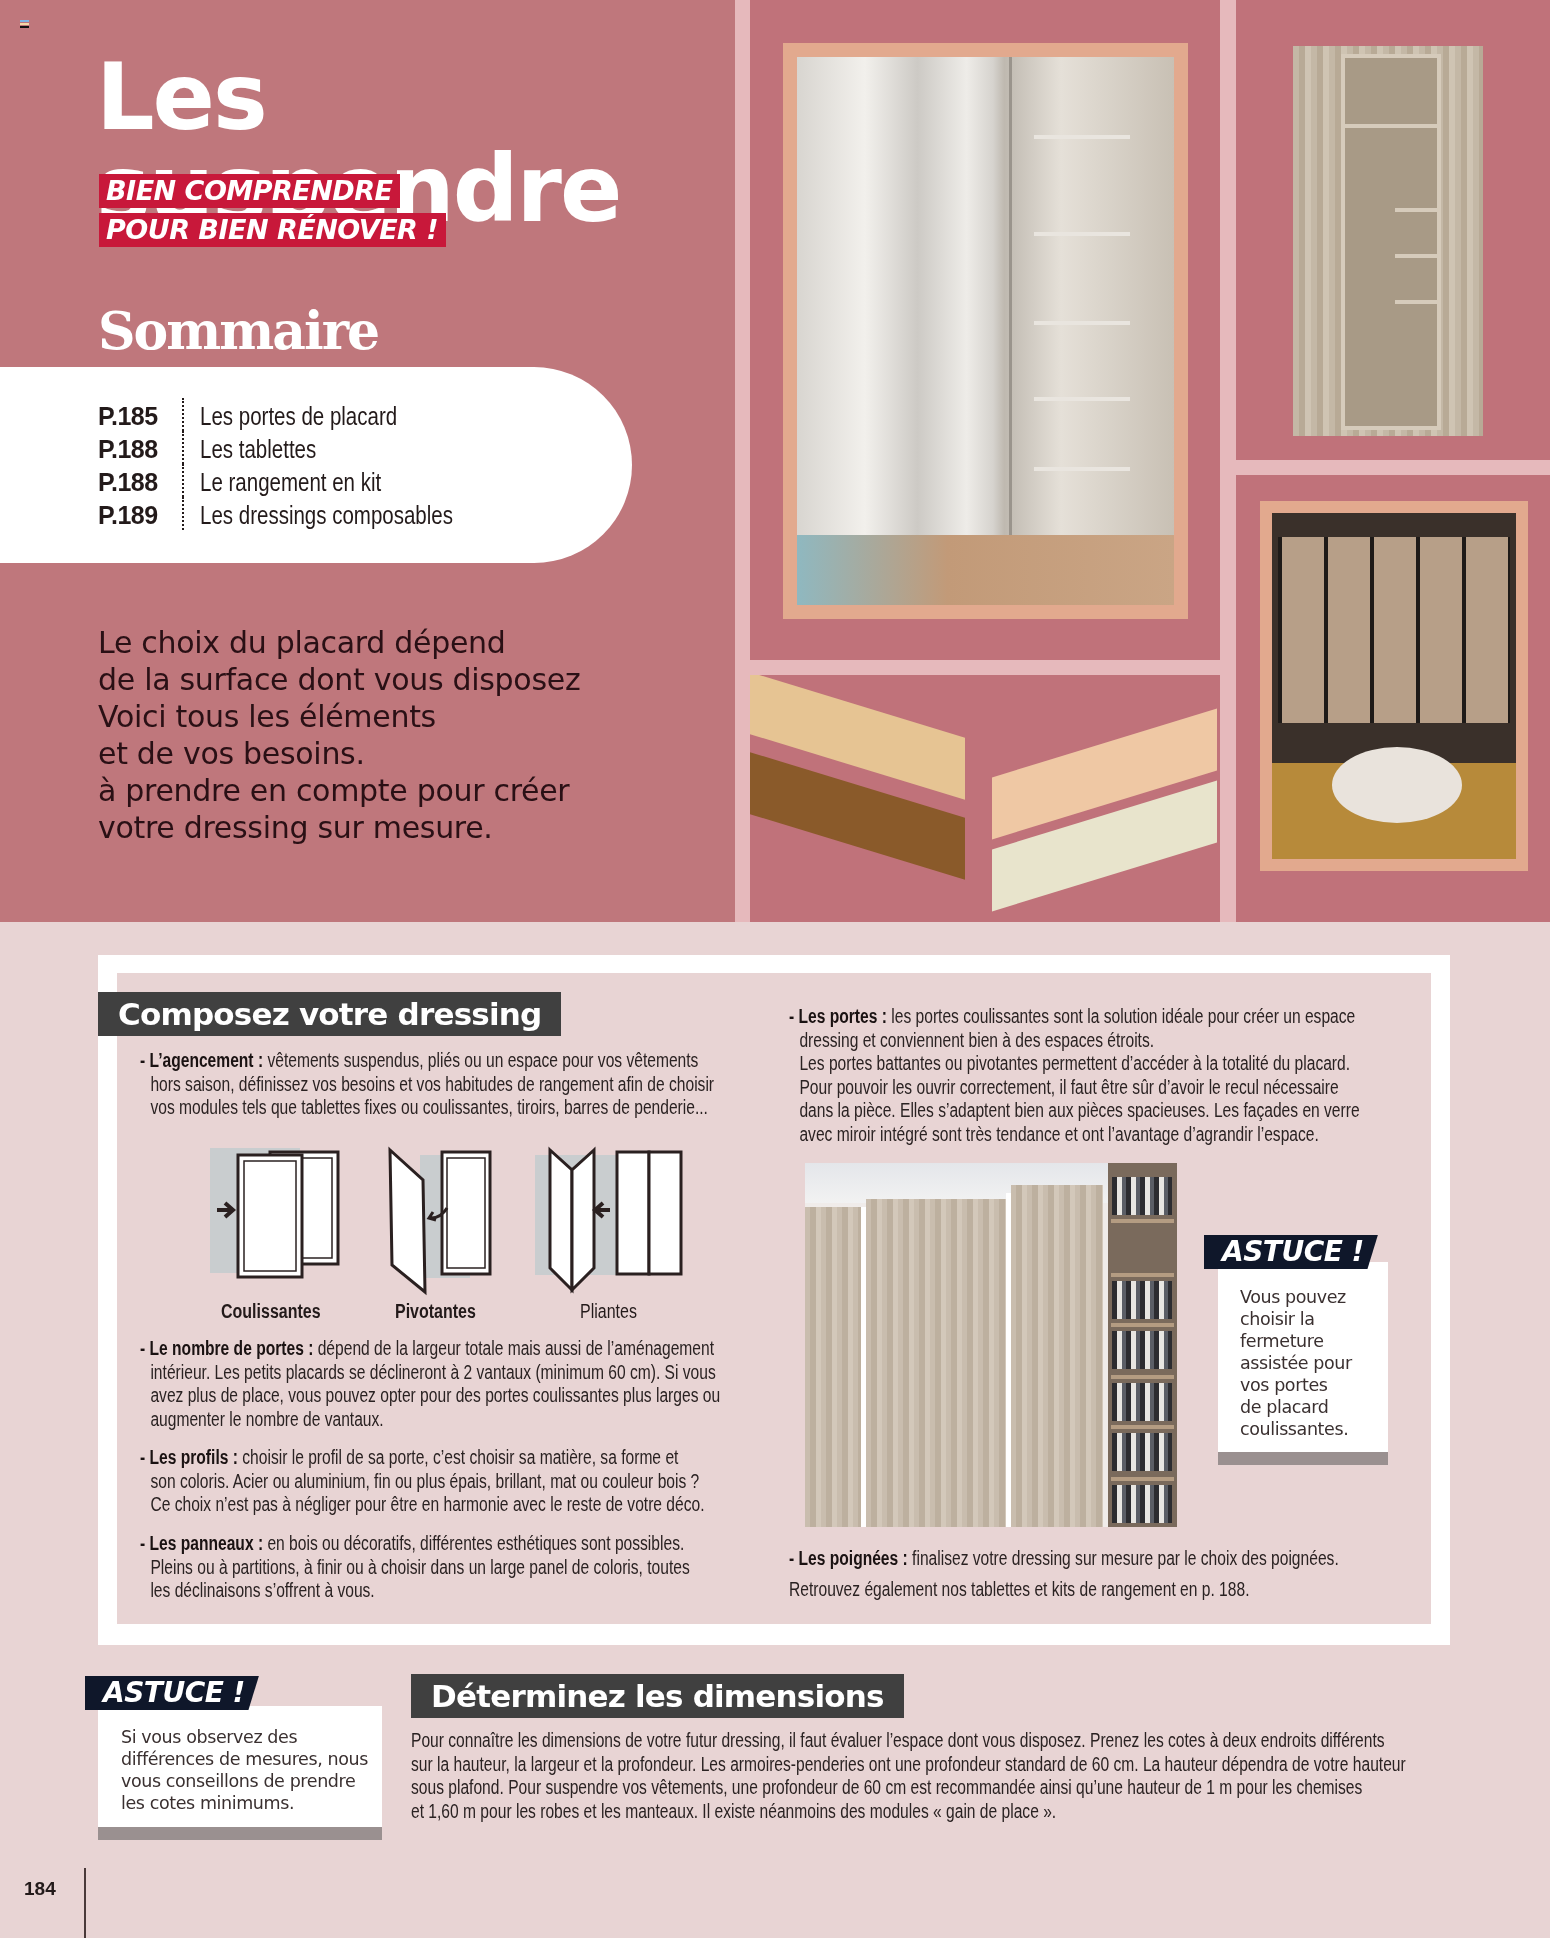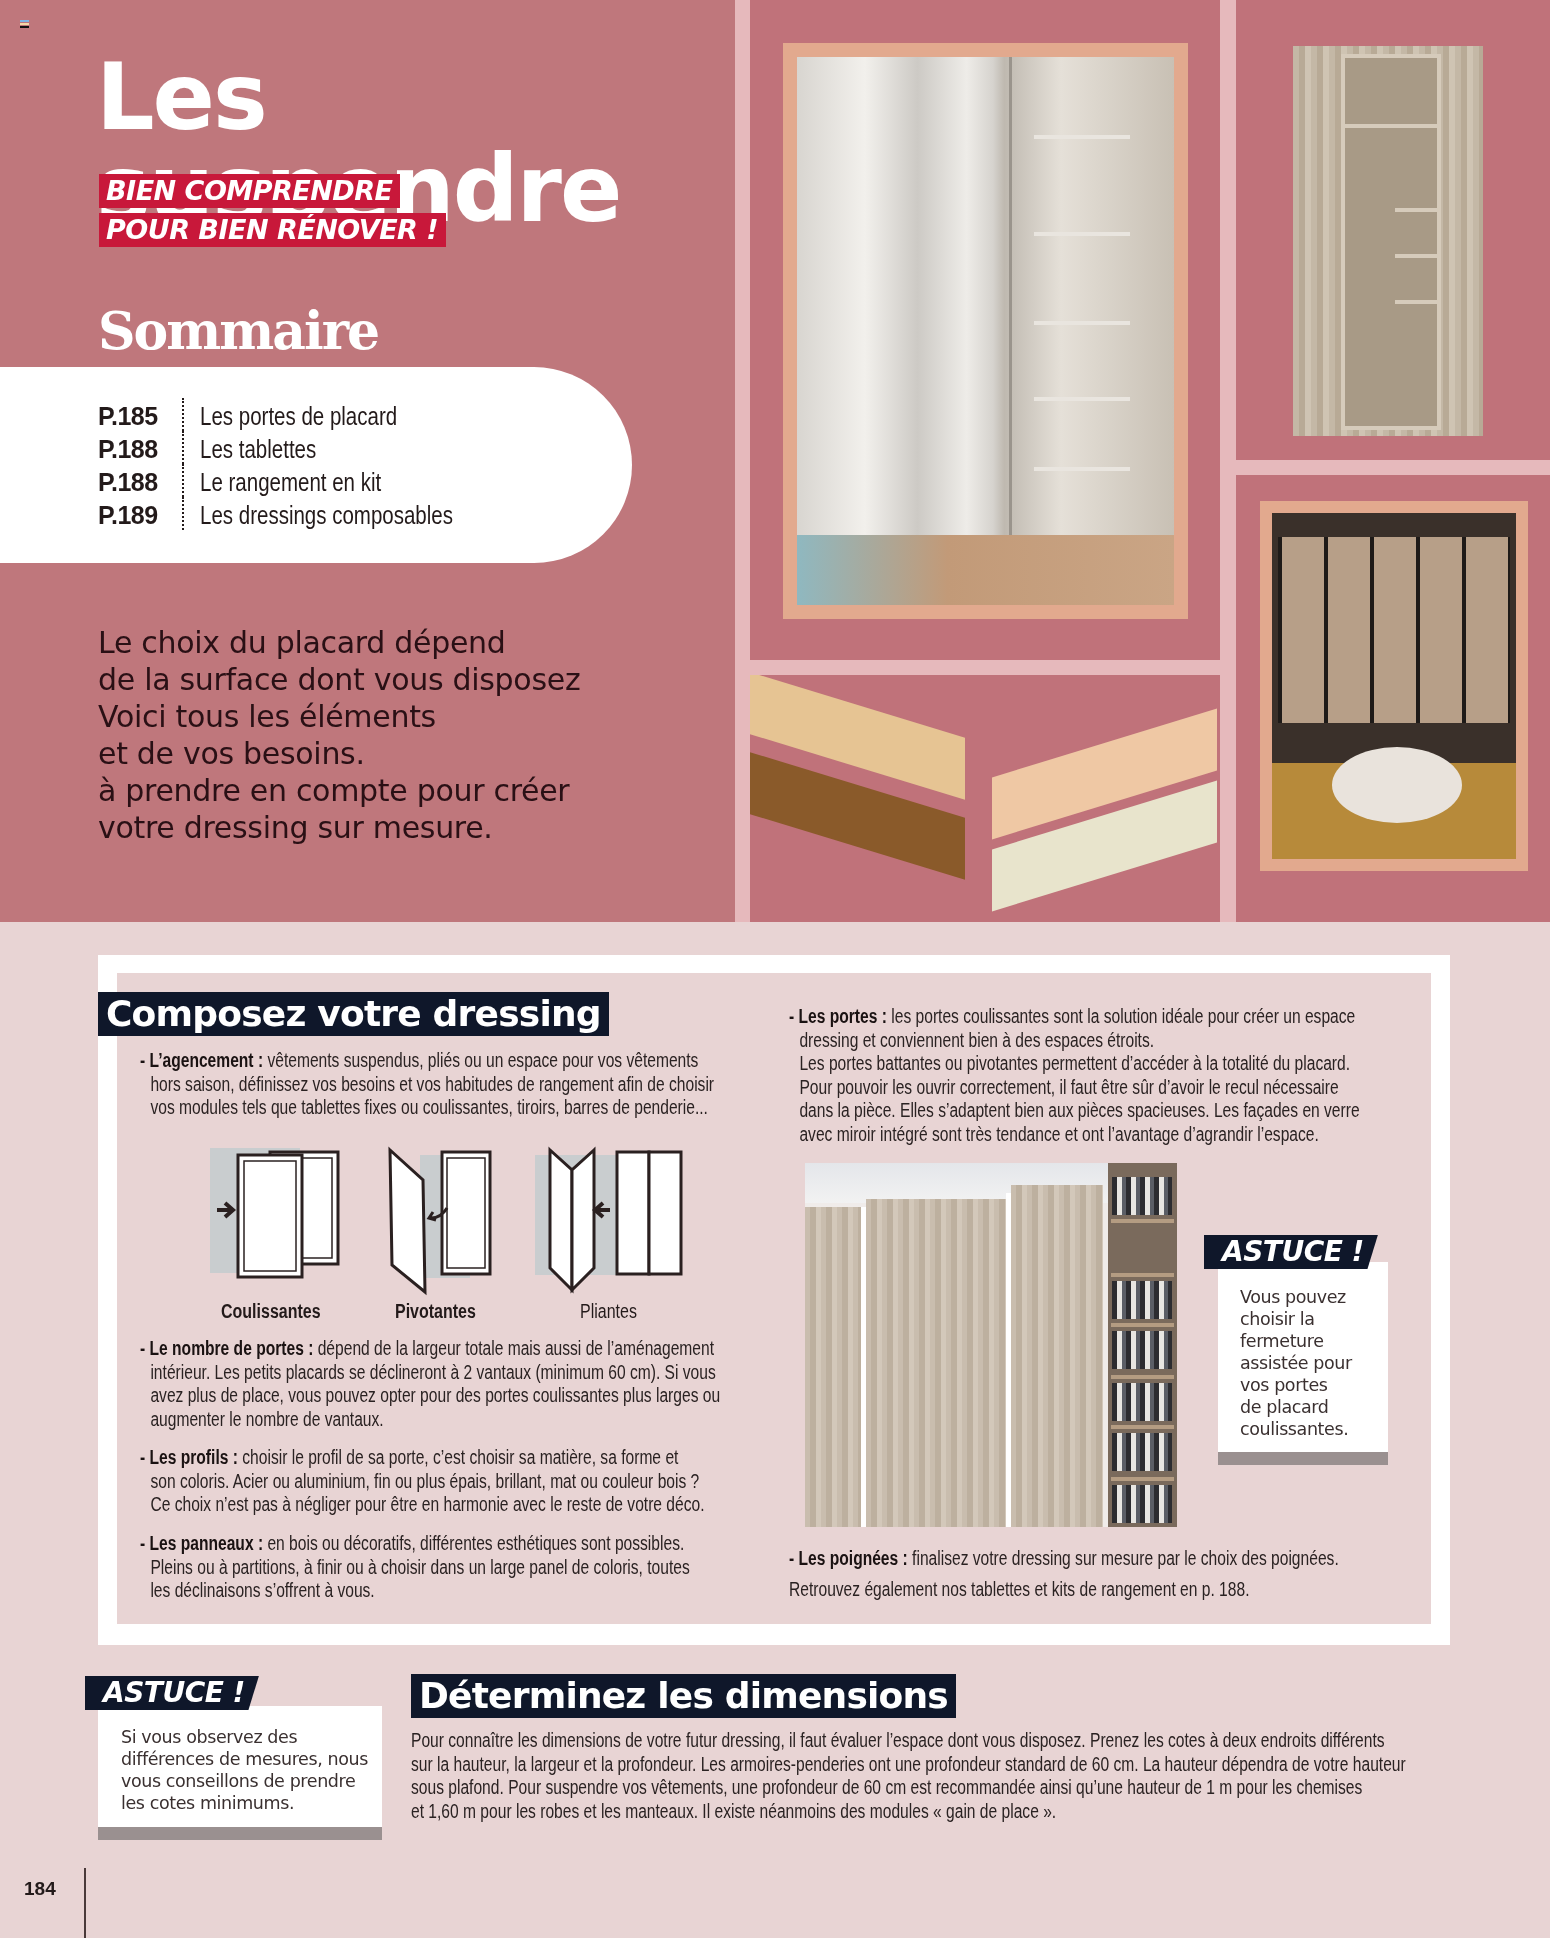--- a/index.html
+++ b/index.html
@@ -39,21 +39,21 @@
   .plank { position: absolute; height: 62px; transform: skewY(17deg); }
   .p4 { left: 1236px; top: 475px; width: 314px; height: 447px; background: #c0727a; }
   .p4 .frame { position: absolute; left: 24px; top: 26px; width: 268px; height: 370px; border: 12px solid #e2a98e; background: #3a302a; }
   .p4 .glass { position: absolute; left: 6px; top: 24px; width: 232px; height: 186px; background: repeating-linear-gradient(90deg, #1e1a18 0 4px, #b79f88 4px 46px); }
   .p4 .floor { position: absolute; left: 0; bottom: 0; width: 100%; height: 96px; background: #b78a3a; }
   .p4 .pouf { position: absolute; left: 60px; top: 234px; width: 130px; height: 76px; border-radius: 50%; background: #e9e3dc; }
 
   
   .comp-outer { position: absolute; left: 98px; top: 955px; width: 1352px; height: 690px; background: #ffffff; }
   .comp-inner { position: absolute; left: 117px; top: 973px; width: 1314px; height: 651px; background: #e8d4d4; }
-  .section-title { position: absolute; background: #0f172a; color: #fff; font-family: "DejaVu Sans", sans-serif; font-weight: 700; font-size: 36px; letter-spacing: -0.8px; line-height: 44px; padding: 0 8px; }
+  .section-title { position: absolute; background: #404040; color: #fff; font-family: "DejaVu Sans", sans-serif; font-weight: 700; font-size: 31px; letter-spacing: -0.8px; line-height: 44px; padding: 0 20px; }
   .st1 { left: 98px; top: 992px; }
   .narrow { font-family: "Liberation Sans", sans-serif; font-size: 19.5px; line-height: 23.5px; color: #2a2222; transform: scaleX(0.8); transform-origin: left top; }
   .para { position: absolute; }
   .para b { font-weight: 700; color: #1a1212; }
   .para .l { white-space: nowrap; }
   .indent { padding-left: 13px; }
 
   .doors { position: absolute; left: 205px; top: 1140px; width: 500px; height: 200px; }
   .door-label { position: absolute; top: 160px; font-weight: 700; font-size: 20px; color: #231a1a; transform: scaleX(0.8); transform-origin: left top; }
 

